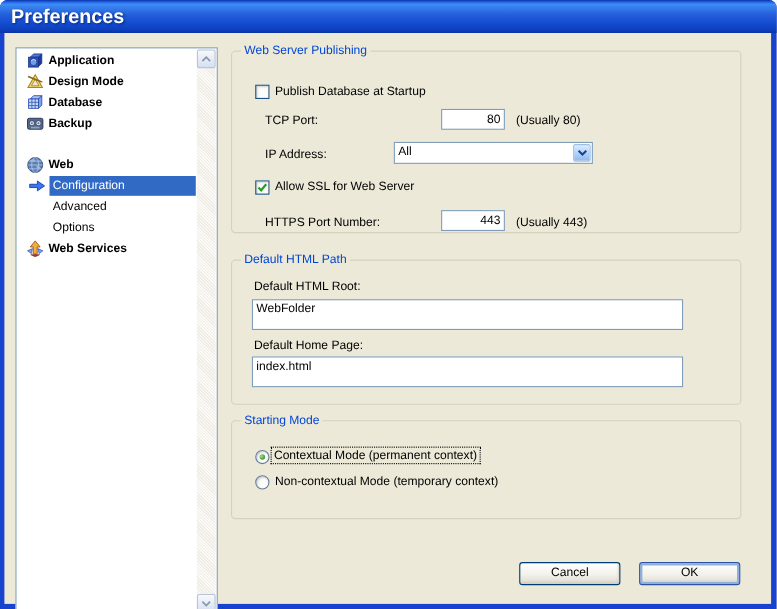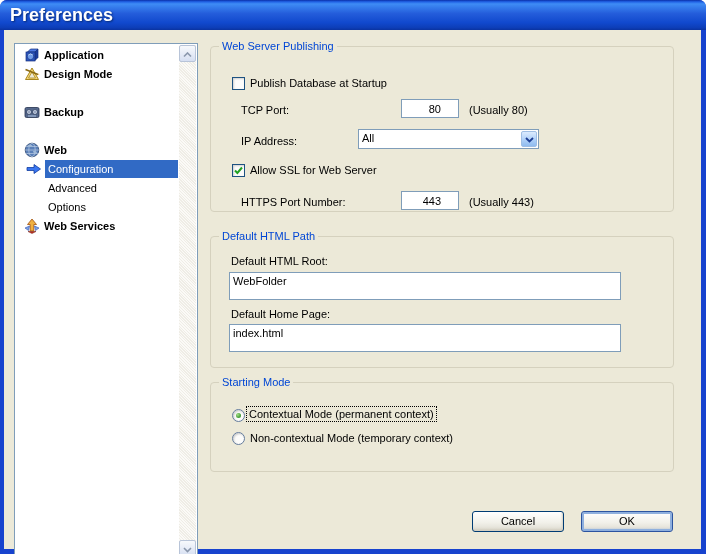--- a/index.html
+++ b/index.html
@@ -69,21 +69,21 @@
   .radio { position:absolute; width:13px; height:13px; border-radius:50%;
     background:#FCFCFB; border:1px solid #647C9C;
     box-shadow:inset 1px 1px 2px rgba(0,0,0,.2); }
   .radio .dot { position:absolute; left:3px; top:3px; width:5px; height:5px; border-radius:50%;
     background:radial-gradient(circle at 35% 35%, #A7DB8A 0%, #4EA83E 55%, #2F7D2F 100%); }
   .focus-rect { outline:1px dotted #000; padding:1px 2px; }
 
   
   .field { position:absolute; background:#fff; border:1px solid #7F9DB9; }
   input.field { font-family:"Liberation Sans",sans-serif; font-size:11px; color:#000; outline:none; }
-  .num { text-align:right; padding:0 17px; }
+  .num { text-align:right; padding:0 3px; }
   .wide { padding:2px 3px 12px 3px; }
 
   
   .combo { position:absolute; background:#fff; border:1px solid #7F9DB9;padding-left:28px; }
   .combo .val { position:absolute; left:3px; top:2px; }
   .combo .drop {
     position:absolute; right:1px; top:1px; bottom:1px; width:16px; border-radius:2px;
     background:linear-gradient(180deg,#DCEBFE,#B3D3F9 50%,#8FBBEF);
     border:1px solid #9EBEE4; display:flex; align-items:center; justify-content:center;
   }
@@ -126,20 +126,31 @@
         <svg viewBox="0 0 16 16">
             <path d="M8 2 L14.5 13.5 L1.5 13.5 Z" fill="#F5D878" stroke="#A8861E" stroke-width="1"></path>
             <path d="M8 6 L11.5 12 L4.5 12 Z" fill="#ECE9D8" stroke="#A8861E" stroke-width="0.8"></path>
             <line x1="1.5" y1="3.5" x2="14" y2="8.5" stroke="#8A6A14" stroke-width="1.6"></line>
             <path d="M14 8.5 L15.5 9.2 L14.6 7.4 Z" fill="#E8B04A"></path>
           </svg>
       </span>
       <span class="tlabel">Design Mode</span>
     </div>
 
+    <div class="tree-item" style="top:40px">
+      <span class="ticon">
+        <svg viewBox="0 0 16 16">
+            <path d="M3.5 5 L6.5 2 L14 2 L11 5 Z" fill="#A8C4F0" stroke="#2B50B4" stroke-width="0.8"></path>
+            <path d="M11 5 L14 2 L14 10.5 L11 13.5 Z" fill="#7FA4E4" stroke="#2B50B4" stroke-width="0.8"></path>
+            <rect x="2" y="5" width="9" height="8.5" fill="#C8DCFA" stroke="#2B50B4" stroke-width="0.8"></rect>
+            <path d="M2 8 H11 M2 11 H11 M5 5 V13.5 M8 5 V13.5" stroke="#2B50B4" stroke-width="0.7" fill="none"></path>
+          </svg>
+      </span>
+      <span class="tlabel">Database</span>
+    </div>
 
     <div class="tree-item" style="top:59px">
       <span class="ticon">
         <svg viewBox="0 0 16 16">
             <rect x="1" y="3.5" width="14" height="10" rx="1.5" fill="#55688C" stroke="#23304E" stroke-width="0.8"></rect>
             <circle cx="5" cy="8" r="2.4" fill="#D2DCEE" stroke="#23304E" stroke-width="0.7"></circle>
             <circle cx="11" cy="8" r="2.4" fill="#D2DCEE" stroke="#23304E" stroke-width="0.7"></circle>
             <circle cx="5" cy="8" r="0.8" fill="#55688C"></circle>
             <circle cx="11" cy="8" r="0.8" fill="#55688C"></circle>
             <rect x="4" y="11.2" width="8" height="1.6" fill="#8DA2C4"></rect>

